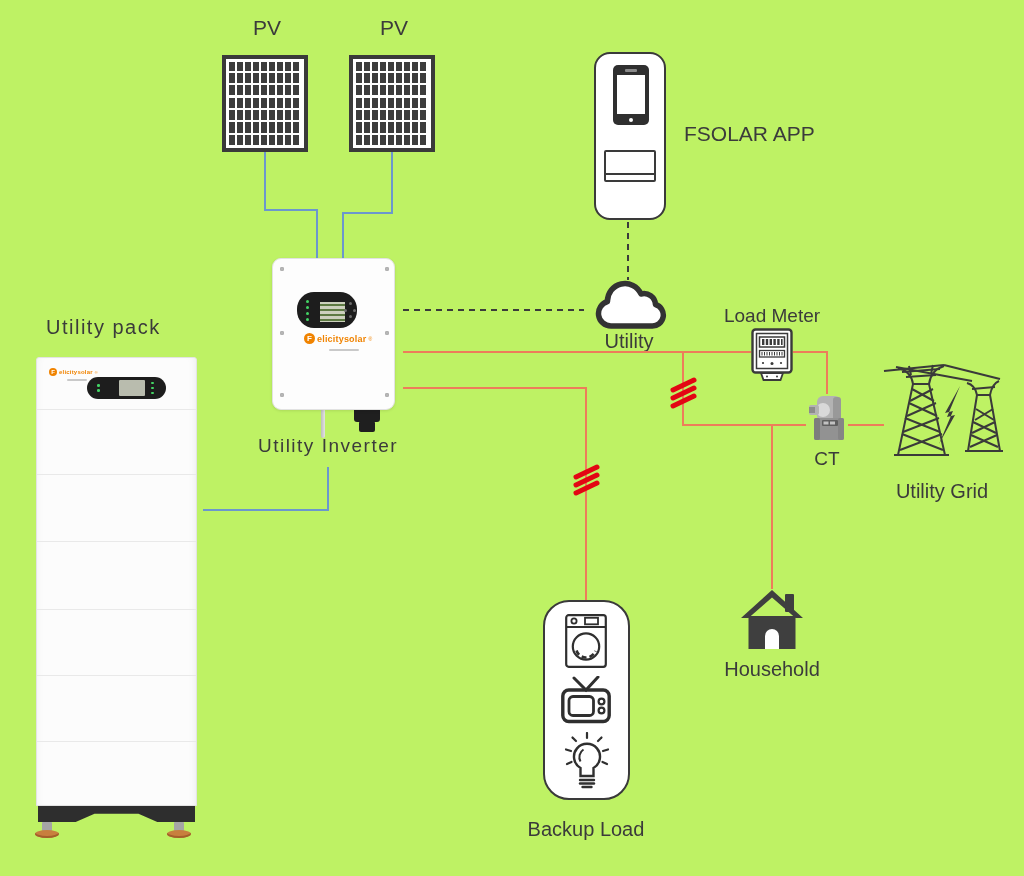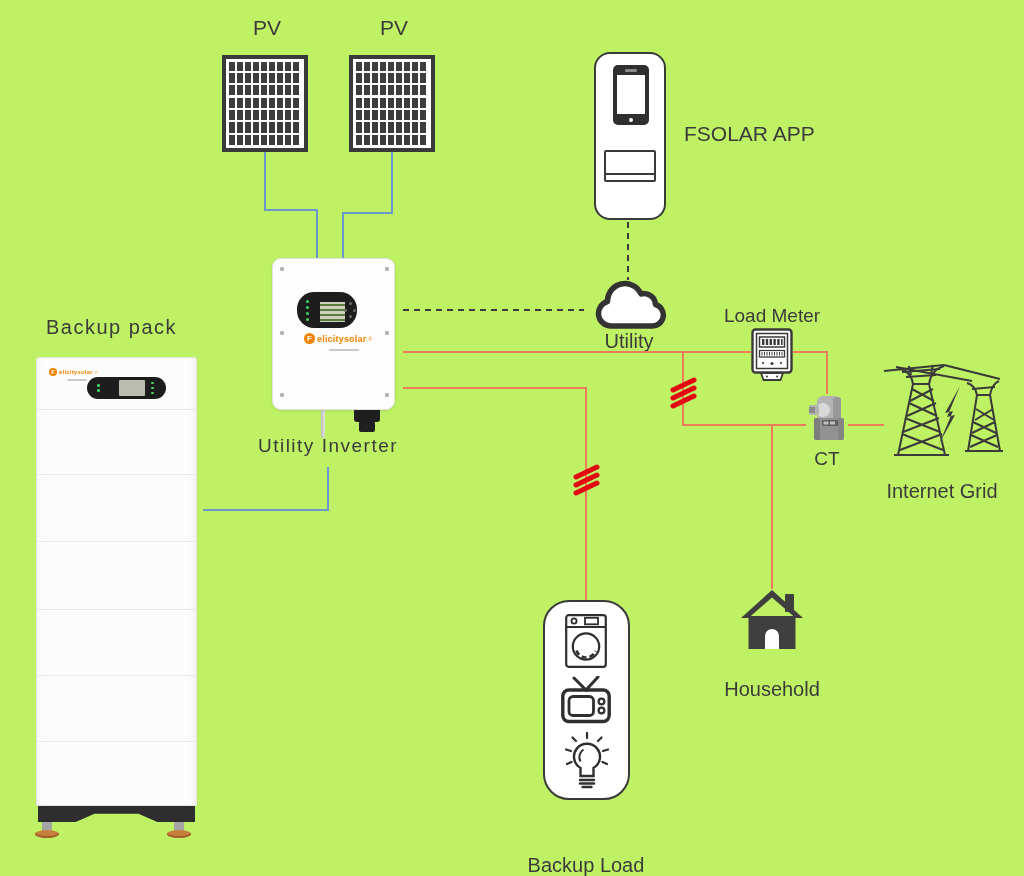--- a/index.html
+++ b/index.html
@@ -184,21 +184,21 @@
 
       <path d="M86 93 L95 37 M118 93 L108 37"></path>
       <path d="M83 93 H121"></path>
       <path d="M88 89 L115 77 M116 89 L89 77 M90 75 L113 64 M114 75 L91 64 M93 62 L111 51 M112 62 L94 51"></path>
       <path d="M95 37 H108"></path>
       <path d="M95 37 Q93 27 85 25 M108 37 Q110 26 117 23"></path>
       <path d="M90 31 L113 29"></path>
     </g>
     <path d="M78 28 L63 55 L71 53 L57 86 L73 57 L65 59 Z" fill="#3a3a3a"></path>
   </svg>
-  <div class="lbl" style="left:878px;top:480px;width:128px;font-size:20px;">Internet Grid</div>
+  <div class="lbl" style="left:878px;top:480px;width:128px;font-size:20px;">Utility Grid</div>
 
   <div class="node inverter" style="left:272px;top:258px;">
     <span class="screw" style="left:7px;top:8px;"></span>
       <span class="screw" style="left:112px;top:8px;"></span>
     <span class="screw" style="left:7px;top:72px;"></span>
       <span class="screw" style="left:112px;top:72px;"></span>
     <span class="screw" style="left:7px;top:134px;"></span>
       <span class="screw" style="left:112px;top:134px;"></span>
     <div class="inv-disp">
       <span class="led" style="left:9px;top:8px;"></span>
@@ -216,21 +216,21 @@
         <span class="brand-text">elicitysolar</span>
         <span style="font-size:5px;color:#f08300;">®</span>
     </div>
     <span class="tagline" style="left:56px;top:90px;width:30px;"></span>
   </div>
   <div class="cable" style="left:321px;top:410px;"></div>
   <div class="plug-top" style="left:354px;top:406px;"></div>
   <div class="plug-bot" style="left:359px;top:421px;"></div>
   <div class="lbl" style="left:247px;top:435px;width:162px;font-size:19px;letter-spacing:1.5px;">Utility Inverter</div>
 
-  <div class="lbl" style="left:46px;top:316px;font-size:20px;letter-spacing:1.5px;text-align:left;">Backup pack</div>
+  <div class="lbl" style="left:46px;top:316px;font-size:20px;letter-spacing:1.5px;text-align:left;">Utility pack</div>
   <div class="node battery" style="left:36px;top:357px;">
     <div class="bat-line" style="top:51px;"></div>
       <div class="bat-line" style="top:116px;"></div>
     <div class="bat-line" style="top:183px;"></div>
       <div class="bat-line" style="top:251px;"></div>
     <div class="bat-line" style="top:317px;"></div>
       <div class="bat-line" style="top:383px;"></div>
     <div class="brandrow" style="left:12px;top:10px;font-size:6px;">
       <span class="brand-circle" style="width:8px;height:8px;font-size:6px;">F</span>
         <span class="brand-text">elicitysolar</span>
@@ -280,23 +280,23 @@
       </g>
       <path d="M16.5 36 A13 13 0 1 1 29.5 36 L29.5 44 L16.5 44 Z" fill="none" stroke="#2f2f2f" stroke-width="2.4"></path>
       <path d="M19.5 17.5 A9 9 0 0 0 16.5 29.5" fill="none" stroke="#2f2f2f" stroke-width="2"></path>
       <g stroke="#2f2f2f" stroke-width="2.4" stroke-linecap="round">
         <line x1="16" y1="48" x2="30" y2="48"></line>
           <line x1="16" y1="51.5" x2="30" y2="51.5"></line>
           <line x1="18.5" y1="55" x2="27.5" y2="55"></line>
       </g>
     </svg>
   </div>
-  <div class="lbl" style="left:519px;top:818px;width:134px;font-size:20px;margin-top:36px;">Backup Load</div>
+  <div class="lbl" style="left:519px;top:818px;width:134px;font-size:20px;">Backup Load</div>
 
   <svg class="node" style="left:741px;top:590px;" width="62" height="60" viewBox="0 0 62 60">
     <rect x="44" y="4" width="9" height="18" rx="1" fill="#3f3f3f"></rect>
     <polygon points="31,0 62,28 54.5,28 31,7.5 7.5,28 0,28" fill="#3f3f3f"></polygon>
     <rect x="7.5" y="26" width="47" height="33" fill="#3f3f3f"></rect>
     <path d="M24 59 V46 a7 7 0 0 1 14 0 V59 Z" fill="#fff"></path>
   </svg>
-  <div class="lbl" style="left:711px;top:658px;width:122px;font-size:20px;margin-top:20px;">Household</div>
+  <div class="lbl" style="left:711px;top:658px;width:122px;font-size:20px;">Household</div>
 
 </div>
 
 </body></html>

